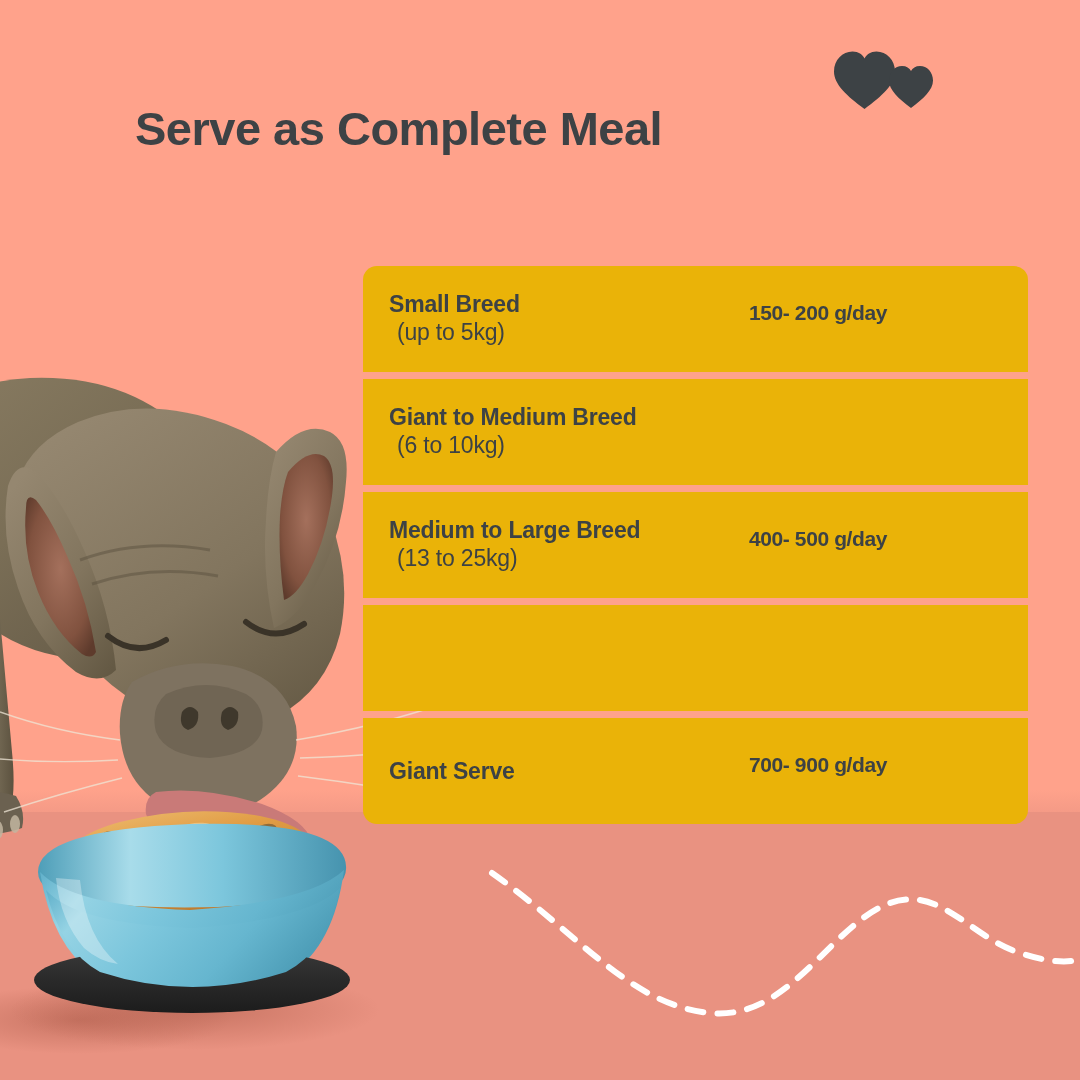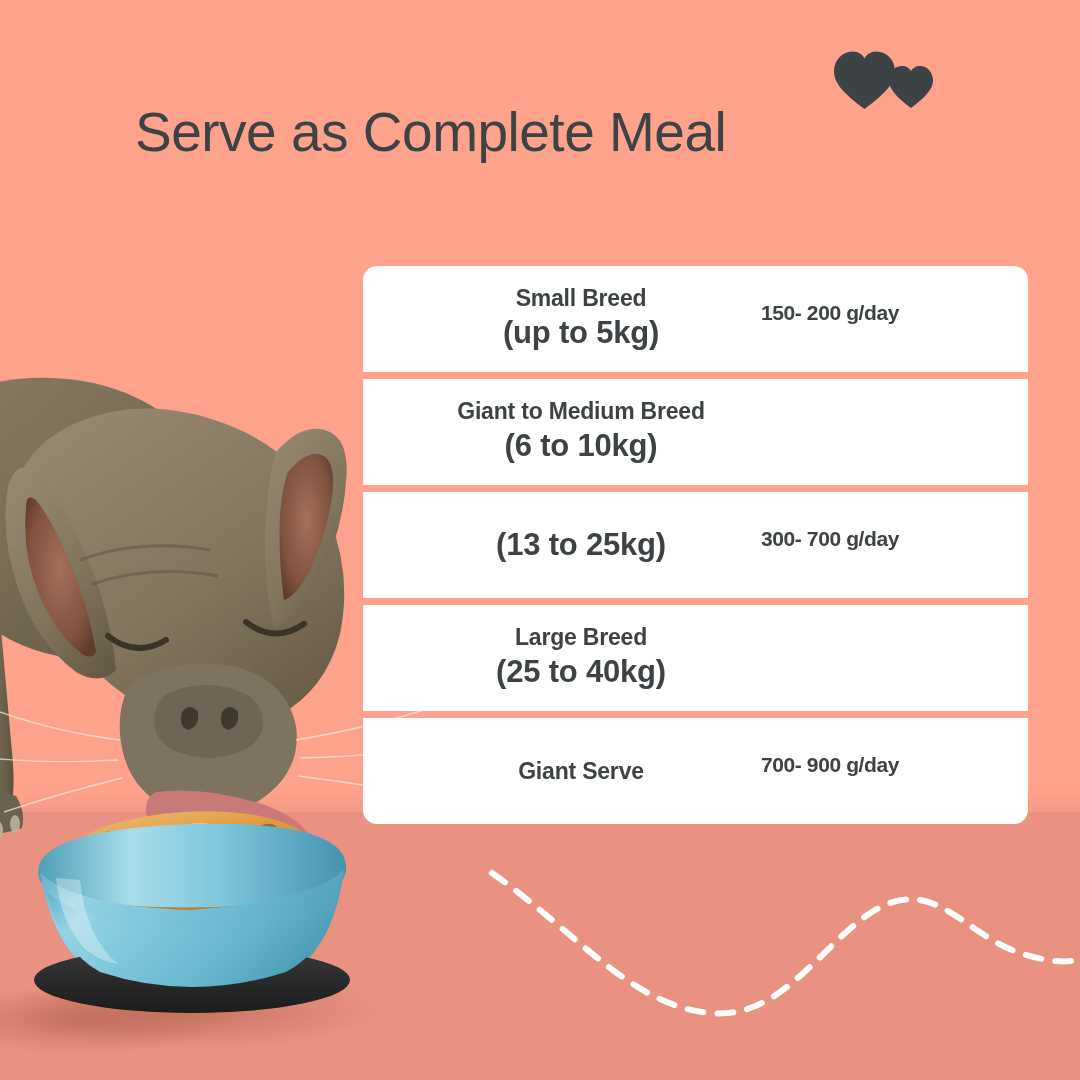--- a/index.html
+++ b/index.html
@@ -35,68 +35,68 @@
   .hearts {
     position:absolute; left:833px; top:48px;
     width:100px; height:62px;
   }
 
   
   .title {
     position:absolute;
     left:135px; top:104px;
     width:860px;
-    font-size:55px;
-    font-weight:normal;
+    font-size:47px;
+    font-weight:bold;
     letter-spacing:-0.5px;
     color:#3D4245;
     line-height:1.05;
     white-space:nowrap;
   }
 
   
   .table {
     position:absolute;
     left:363px; top:266px;
     width:665px;
     display:flex;
     flex-direction:column;
     gap:7px;
     z-index:6;
   }
   .row {
     position:relative;
     height:106px;
-    background:#ffffff;
+    background:#eab308;
     display:flex;
     align-items:center;
-    padding-left:38px;
-    text-align:center;
+    padding-left:26px;
   }
   .row:first-child { border-radius:14px 14px 0 0; }
   .row:last-child  { border-radius:0 0 14px 14px; }
 
   .breed-cell {
     width:360px;
     flex:0 0 360px;
     color:#3D4245;
   }
   .breed-name {
     font-size:23px;
     font-weight:bold;
     letter-spacing:-0.2px;
     line-height:1.25;
     white-space:nowrap;
   }
   .breed-weight {
-    font-size:31px;
-    font-weight:bold;
+    font-size:23px;
+    font-weight:normal;
     letter-spacing:-0.2px;
     line-height:1.3;
     white-space:nowrap;
+    margin-left:8px;
   }
   .amount-cell {
     font-size:21px;
     font-weight:bold;
     color:#3D4245;
     letter-spacing:-0.4px;
     white-space:nowrap;
     margin-top:-13px;
   }
 
@@ -271,30 +271,27 @@
 
     <div class="row">
       <div class="breed-cell">
         <div class="breed-name">Giant to Medium Breed</div>
         <div class="breed-weight">(6 to 10kg)</div>
       </div>
     </div>
 
     <div class="row">
       <div class="breed-cell">
+        <div class="breed-name">Medium to Large Breed</div>
         <div class="breed-weight">(13 to 25kg)</div>
       </div>
-      <div class="amount-cell">300- 700 g/day</div>
-    </div>
-
-    <div class="row">
-      <div class="breed-cell">
-        <div class="breed-name">Large Breed</div>
-        <div class="breed-weight">(25 to 40kg)</div>
-      </div>
+      <div class="amount-cell">400- 500 g/day</div>
+    </div>
+
+    <div class="row">
     </div>
 
     <div class="row">
       <div class="breed-cell">
         <div class="breed-name">Giant Serve</div>
       </div>
       <div class="amount-cell">700- 900 g/day</div>
     </div>
 
   </div>

